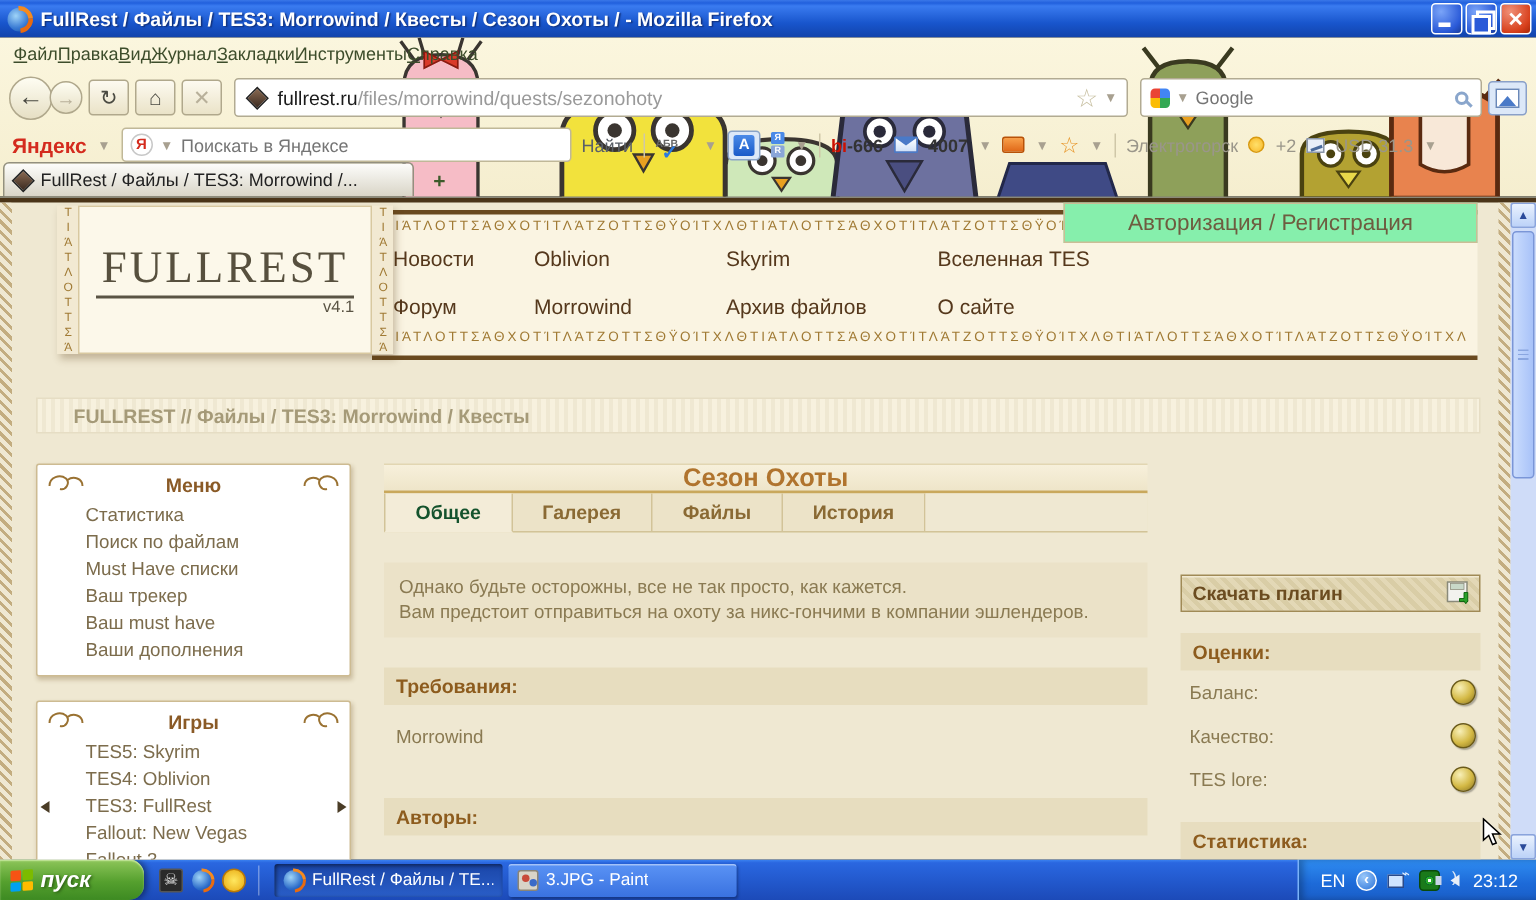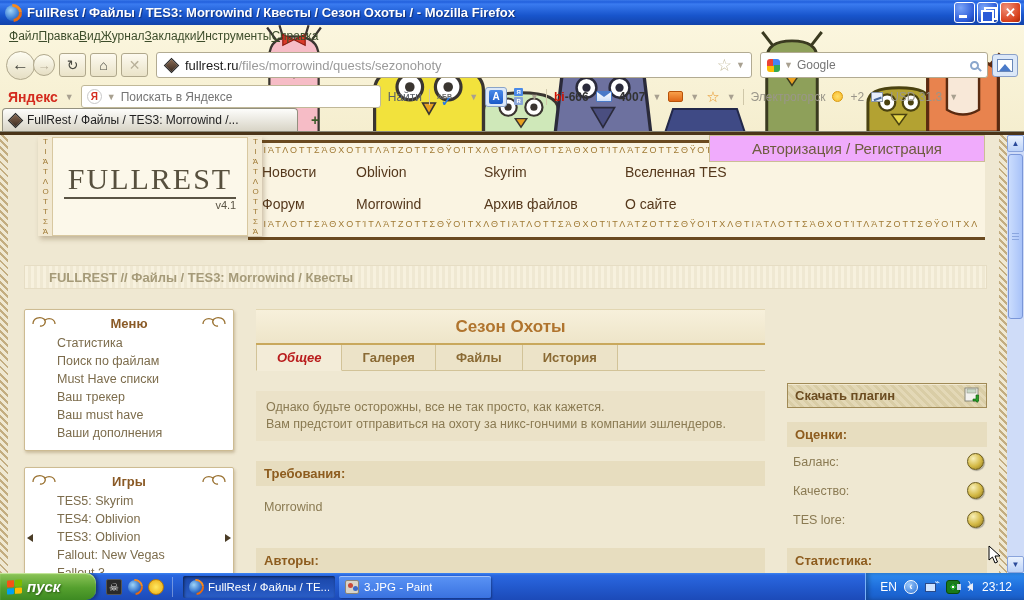--- a/index.html
+++ b/index.html
@@ -69,38 +69,38 @@
 .wallet { width:15px; height:11px; background:linear-gradient(180deg,#f8a04a,#e06818); border-radius:2px; border:1px solid #b85208; flex:none; }
 .ystar { color:#e8962a; font-size:15px; }
 .city { color:#9a968a; }
 .wsun { width:11px; height:11px; border-radius:50%; background:radial-gradient(#ffe06a,#f8b82a); border:1px solid #d89a10; flex:none; }
 .wtemp { color:#9a968a; }
 .chart-ic { width:12px; height:10px; background:#e8eef8; border:1px solid #8a96a8; position:relative; flex:none; }
 .chart-ic::after { content:''; position:absolute; left:1px; bottom:1px; width:8px; height:4px; border-bottom:2px solid #4a6a9a; transform:rotate(-20deg); }
 .curr { color:#9a968a; }
 
 .tabbar { position:absolute; z-index:2; left:0; bottom:0; height:24px; display:flex; align-items:flex-end; width:100%; }
-.ftab { width:296px; height:23px; background:linear-gradient(180deg,#fdfdfb,#d8d4c6); border:1px solid #93907f; border-bottom:none; border-radius:4px 4px 0 0; display:flex; align-items:center; gap:6px; padding:0 7px; font-size:12px; color:#222; margin-left:2px; }
+.ftab { width:274px; height:23px; background:linear-gradient(180deg,#fdfdfb,#d8d4c6); border:1px solid #93907f; border-bottom:none; border-radius:4px 4px 0 0; display:flex; align-items:center; gap:6px; padding:0 7px; font-size:12px; color:#222; margin-left:2px; }
 .ftab .favdiamond { margin:0; }
 .ftab .tlabel { white-space:nowrap; overflow:hidden; }
 .newtab { width:22px; height:18px; margin:0 0 2px 6px; color:#3c5a2a; font-size:14px; font-weight:bold; text-align:center; line-height:18px; border-radius:3px; }
 
 
 .viewport { position:relative; height:441px; background:#efe8d2; border-top:3px solid #4a3418; overflow:hidden; flex:none; }
 .hatch { position:absolute; top:0; bottom:0; width:8px; background:repeating-linear-gradient(45deg,#c3ad80 0 2px,#efe8d2 2px 5px); z-index:1; }
 .hatch.hl { left:0; } .hatch.hr { right:17px; }
 .pagecol { position:absolute; left:8px; right:25px; top:0; bottom:0; }
 
 
 .site-header { position:relative; height:114px; }
 .nav-band { position:absolute; left:240px; right:14px; top:5px; height:100px; background:#faf4e2; border-top:3px solid #6a4a20; border-bottom:3px solid #6a4a20; padding:1px 8px; overflow:hidden; }
 .rune-row { font-size:9px; color:#a07a34; letter-spacing:2px; white-space:nowrap; overflow:hidden; height:12px; line-height:12px; }
 .nav-grid { display:grid; grid-template-columns:78px 112px 125px 200px; column-gap:10px; row-gap:8px; padding:8px 0 6px 6px; font-size:14px; color:#55381c;gap:16px; }
 .nav-link { white-space:nowrap; cursor:pointer; }
-.auth-box { position:absolute; right:14px; top:0; width:276px; height:27px; background:#f0abfc; border:1px solid #cbbd96; font-size:15px; color:#6e5c40; display:flex; align-items:center; justify-content:center; z-index:3; }
+.auth-box { position:absolute; right:14px; top:0; width:276px; height:27px; background:#86efac; border:1px solid #cbbd96; font-size:15px; color:#6e5c40; display:flex; align-items:center; justify-content:center; z-index:3; }
 .logo-wrap { position:absolute; left:30px; top:2px; width:224px; height:99px; display:flex; z-index:2; box-shadow:2px 3px 5px rgba(90,60,20,.3); }
 .rune-col { width:14px; background:#f2e9d2; color:#a07a34; font-size:8px; line-height:14px; writing-mode:vertical-rl; text-orientation:upright; overflow:hidden; letter-spacing:1px; }
 .logo-box { flex:1; background:#fcf8ea; border:1px solid #d8c8a0; display:flex; align-items:center; justify-content:center; }
 .logo-inner { display:inline-block; border-bottom:2px solid #5a5444; padding:0 4px 1px; }
 .logo-text { font-family:"Liberation Serif",serif; font-size:30px; letter-spacing:2px; color:#57503e; }
 .logo-text::first-letter { font-size:38px; }
 .logo-ver { display:block; text-align:right; font-size:11px; color:#5a5444; margin-top:0px; }
 
 
 .breadcrumb { margin:16px 12px 0 16px; height:24px; background:repeating-linear-gradient(90deg,#f7f1de 0 3px,#efe8d2 3px 6px); border:1px solid #e6ddc4; display:flex; align-items:center; padding:0 24px; color:#a59a78; font-size:13px; font-weight:bold; }
@@ -112,24 +112,24 @@
 .sbox-title { text-align:center; color:#8a5a26; font-weight:bold; font-size:13px; margin-bottom:3px; }
 .curl { position:absolute; top:4px; width:26px; height:16px; }
 .curl.cl { left:6px; } .curl.cr { right:6px; transform:scaleX(-1); }
 .sbox ul { list-style:none; }
 .sbox li { padding:2px 4px 2px 32px; color:#7c6c4c; font-size:12.5px; position:relative; cursor:pointer; }
 .arrowL,.arrowR { position:absolute; top:6px; width:0; height:0; border-top:4px solid transparent; border-bottom:4px solid transparent; }
 .arrowL { left:2px; border-right:6px solid #4a3c26; }
 .arrowR { right:2px; border-left:6px solid #4a3c26; }
 
 .main { flex:1; min-width:0; }
-.content-title { height:36px; background:linear-gradient(180deg,#f7f0db,#eee5c9); border-top:1px solid #e2d6b2; border-bottom:2px solid #c9a85c; display:flex; align-items:center; justify-content:center; color:#b0742e; font-weight:bold; font-size:17px; }
+.content-title { height:20px; background:linear-gradient(180deg,#f7f0db,#eee5c9); border-top:1px solid #e2d6b2; border-bottom:2px solid #c9a85c; display:flex; align-items:center; justify-content:center; color:#b0742e; font-weight:bold; font-size:17px; }
 .tabs { display:flex; height:26px; border-bottom:1px solid #d2c398; background:#ece3c8; }
 .tab-item { padding:0 20px; display:flex; align-items:center; font-weight:bold; font-size:13px; color:#8a6a34; border-right:1px solid #d2c398; cursor:pointer; }
-.tab-item.active { background:#f3ecd8; border-left:1px solid #d2c398; color:#b91c1c; margin-bottom:-1px; border-bottom:1px solid #f3ecd8;font-style:italic; }
+.tab-item.active { background:#f3ecd8; border-left:1px solid #d2c398; color:#14532d; margin-bottom:-1px; border-bottom:1px solid #f3ecd8; }
 .tabs .spacer { flex:1; background:#efe8d2; }
 .desc { margin-top:20px; background:#ebe2c8; padding:8px 10px; color:#8a7a52; font-size:12.5px; line-height:17px; }
 .sec-h { margin-top:20px; background:#e7ddbf; padding:5px 8px; color:#8d5c1e; font-weight:bold; font-size:13px; }
 .sec-body { padding:14px 8px; color:#8a7a52; font-size:12.5px; }
 .added-row { display:flex; padding:10px 8px 0; font-size:12.5px; }
 
 .aside { width:200px; flex:none; margin-top:74px; }
 .dl-btn { height:25px; background:repeating-linear-gradient(45deg,#e3d8b6 0 3px,#d9cda6 3px 6px); border:1px solid #a08a56; box-shadow:inset 0 1px 0 #f2ead2; display:flex; align-items:center; justify-content:space-between; padding:0 5px 0 7px; font-weight:bold; color:#6b4c20; font-size:13px; cursor:pointer; }
 .rate-row { display:flex; justify-content:space-between; align-items:center; padding:6px 3px 6px 6px; color:#8a7a52; font-size:12.5px; }
 .coin { width:17px; height:17px; border-radius:50%; background:radial-gradient(circle at 35% 30%,#f8f0b8,#d4b945 55%,#8a7420); border:1px solid #6a5a1a; box-shadow:1px 1px 1px rgba(0,0,0,.3); cursor:pointer; }
@@ -392,21 +392,21 @@
             <svg class="curl cl" viewBox="0 0 26 16">
                 <path d="M2,10 C2,4 9,2 13,5 C16,8 13,13 9,12 M14,6 C18,3 24,5 24,10" fill="none" stroke="#9a7232" stroke-width="1.3"></path>
               </svg>
             <svg class="curl cr" viewBox="0 0 26 16">
                 <path d="M2,10 C2,4 9,2 13,5 C16,8 13,13 9,12 M14,6 C18,3 24,5 24,10" fill="none" stroke="#9a7232" stroke-width="1.3"></path>
               </svg>
             <div class="sbox-title">Игры</div>
             <ul>
               <li>TES5: Skyrim</li>
               <li>TES4: Oblivion</li>
-              <li><span class="arrowL"></span><span>TES3: Oblivion</span><span class="arrowR"></span></li>
+              <li><span class="arrowL"></span><span>TES3: FullRest</span><span class="arrowR"></span></li>
               <li>Fallout: New Vegas</li>
               <li>Fallout 3</li>
             </ul>
           </div>
         </div>
 
         <div class="main">
           <div class="content-title">Сезон Охоты</div>
           <div class="tabs">
             <span class="tab-item active">Общее</span>

